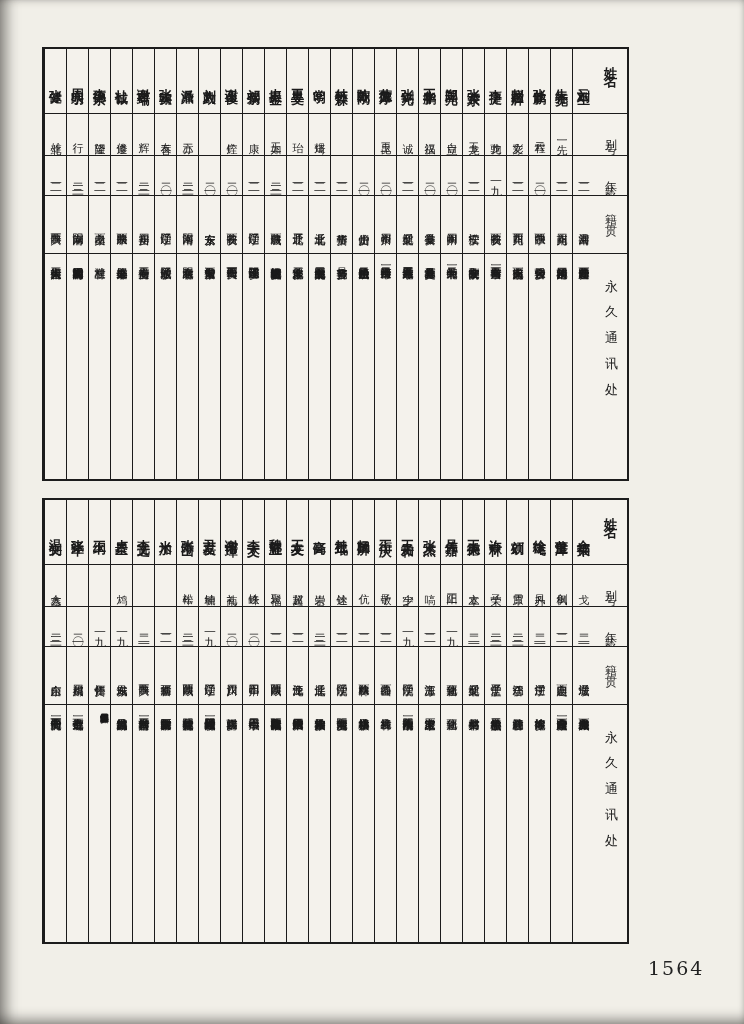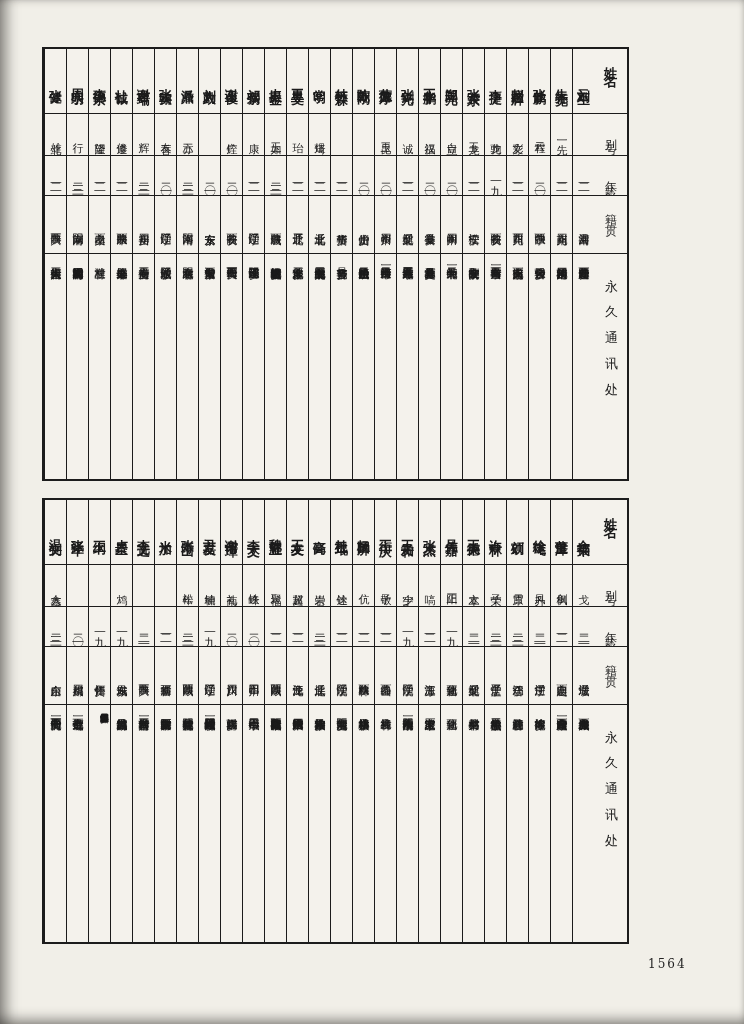--- a/index.html
+++ b/index.html
@@ -54,21 +54,21 @@
   .cell.address.small{font-size:8.5px;line-height:10.5px;padding-top:2px;}
   .header-col .cell.name{font-size:13.5px;letter-spacing:8px;padding-top:6px;text-align:start;}
   .header-col .cell.alias{letter-spacing:6px;font-size:12px;}
   .header-col .cell.age{letter-spacing:5px;font-size:12px;}
   .header-col .cell.native{letter-spacing:12px;font-size:12px;padding-top:8px;text-align:start;}
   .header-col .cell.address{letter-spacing:26px;font-size:13px;padding-top:14px;text-align:start;font-weight:400;}
   .page-number{
     position:absolute;
     top:957px;left:648px;
     font-family:"DejaVu Serif",serif;
-    font-size:12px;
+    font-size:19px;
     letter-spacing:2px;
     color:#222;
   }
 </style>
 </head>
 <body>
 
 <div class="page">
 
   <div class="dir-table t1" id="table-0">

